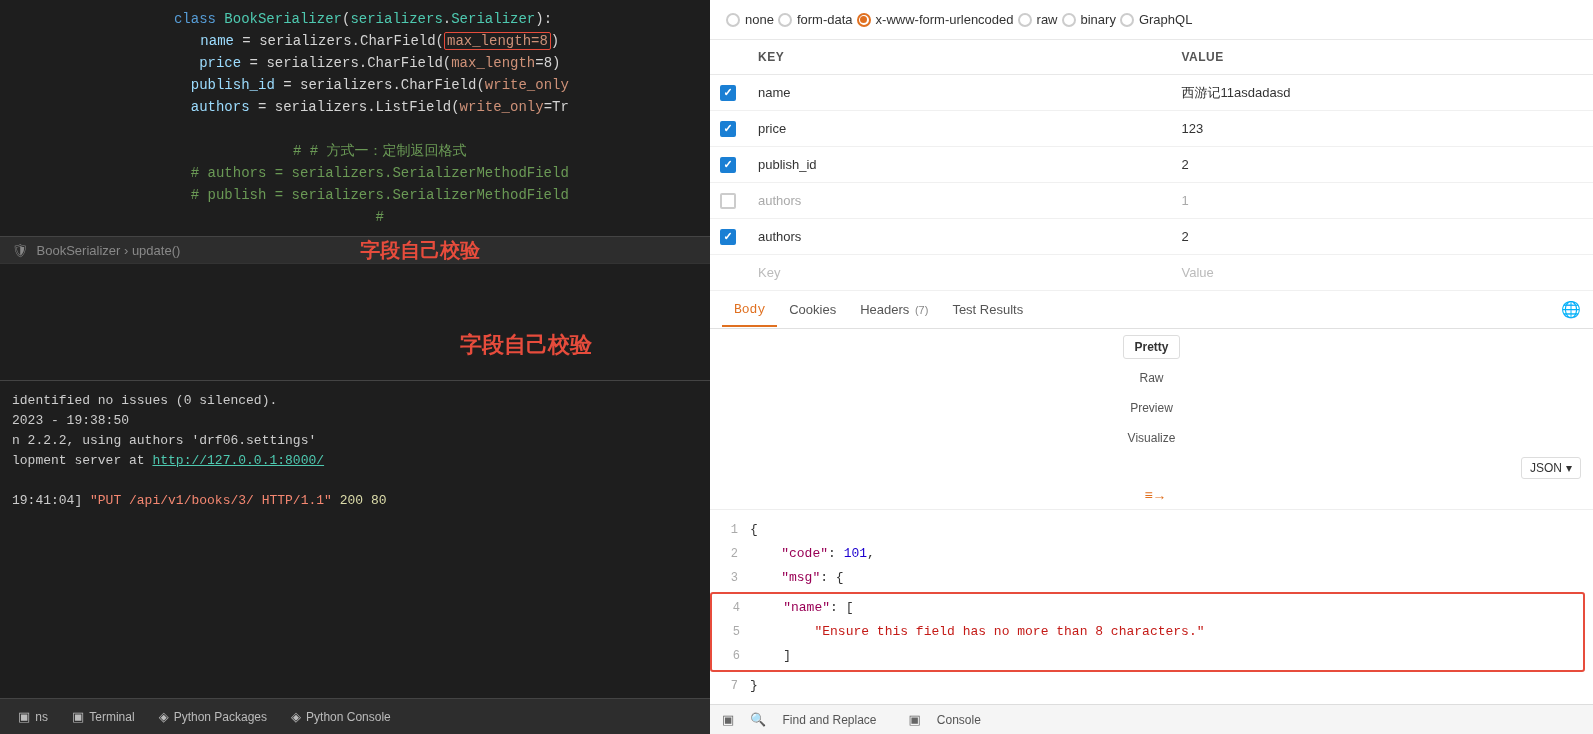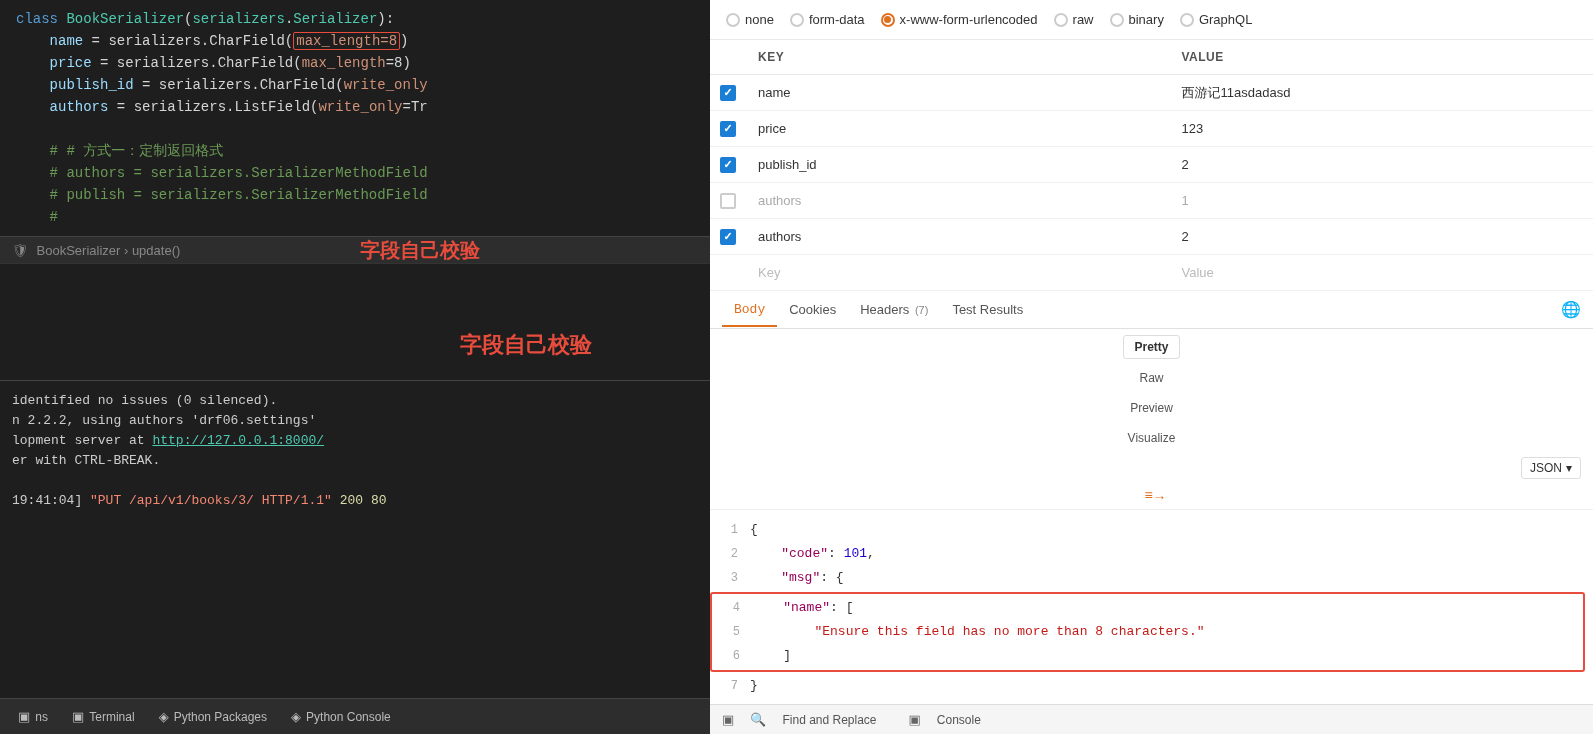--- a/index.html
+++ b/index.html
@@ -22,24 +22,25 @@
       padding: 8px 0;
       overflow: hidden;
       font-family: 'Courier New', Consolas, monospace;
       font-size: 14px;
       line-height: 22px;
     }
 
     .code-line {
       display: flex;
       align-items: center;
-      padding: 0 8px 0 16px;
+      padding: 0 8px 0 24px;
       white-space: pre;
       color: #d4d4d4;
       min-height: 22px;
+      text-align: center;
     }
 
     .code-line .line-content {
       flex: 1;
     }
 
     
     .kw { color: #569cd6; }
     .cls { color: #4ec9b0; }
     .param { color: #9cdcfe; }
@@ -119,21 +120,21 @@
       flex-direction: column;
       overflow: hidden;
     }
 
     
     .radio-row {
       height: 40px;
       display: flex;
       align-items: center;
       padding: 16px 16px;
-      gap: 16px;
+      gap: 4px;
       border-bottom: 1px solid #e8e8e8;
       background: #fff;
     }
 
     .radio-option {
       display: flex;
       align-items: center;
       gap: 5px;
       font-size: 13px;
       color: #333;
@@ -454,23 +455,23 @@
         <span>BookSerializer › update()</span>
         <span class="annotation-text" style="position:static;margin-left:180px;font-size:20px;">字段自己校验</span>
       </div>
     </div>
 
     <div class="divider-line"></div>
 
     <div class="terminal-section">
       <div class="terminal-area">
         <div style="color:#ccc;">identified no issues (0 silenced).</div>
+        <div style="color:#ccc;">2023 - 19:38:50</div>
         <div style="color:#ccc;">n 2.2.2, using authors 'drf06.settings'</div>
         <div style="color:#ccc;">lopment server at <a class="terminal-link" href="#">http://127.0.0.1:8000/</a></div>
-        <div style="color:#ccc;">er with CTRL-BREAK.</div>
         <div>&nbsp;</div>
         <div style="color:#ccc;">19:41:04] <span style="color:#f48771;">"PUT /api/v1/books/3/ HTTP/1.1"</span> <span style="color:#dcdcaa;">200 80</span></div>
       </div>
 
       <div class="bottom-tabs">
         <div class="bottom-tab">
           <span class="tab-icon">▣</span>
           <span>ns</span>
         </div>
         <div class="bottom-tab">

